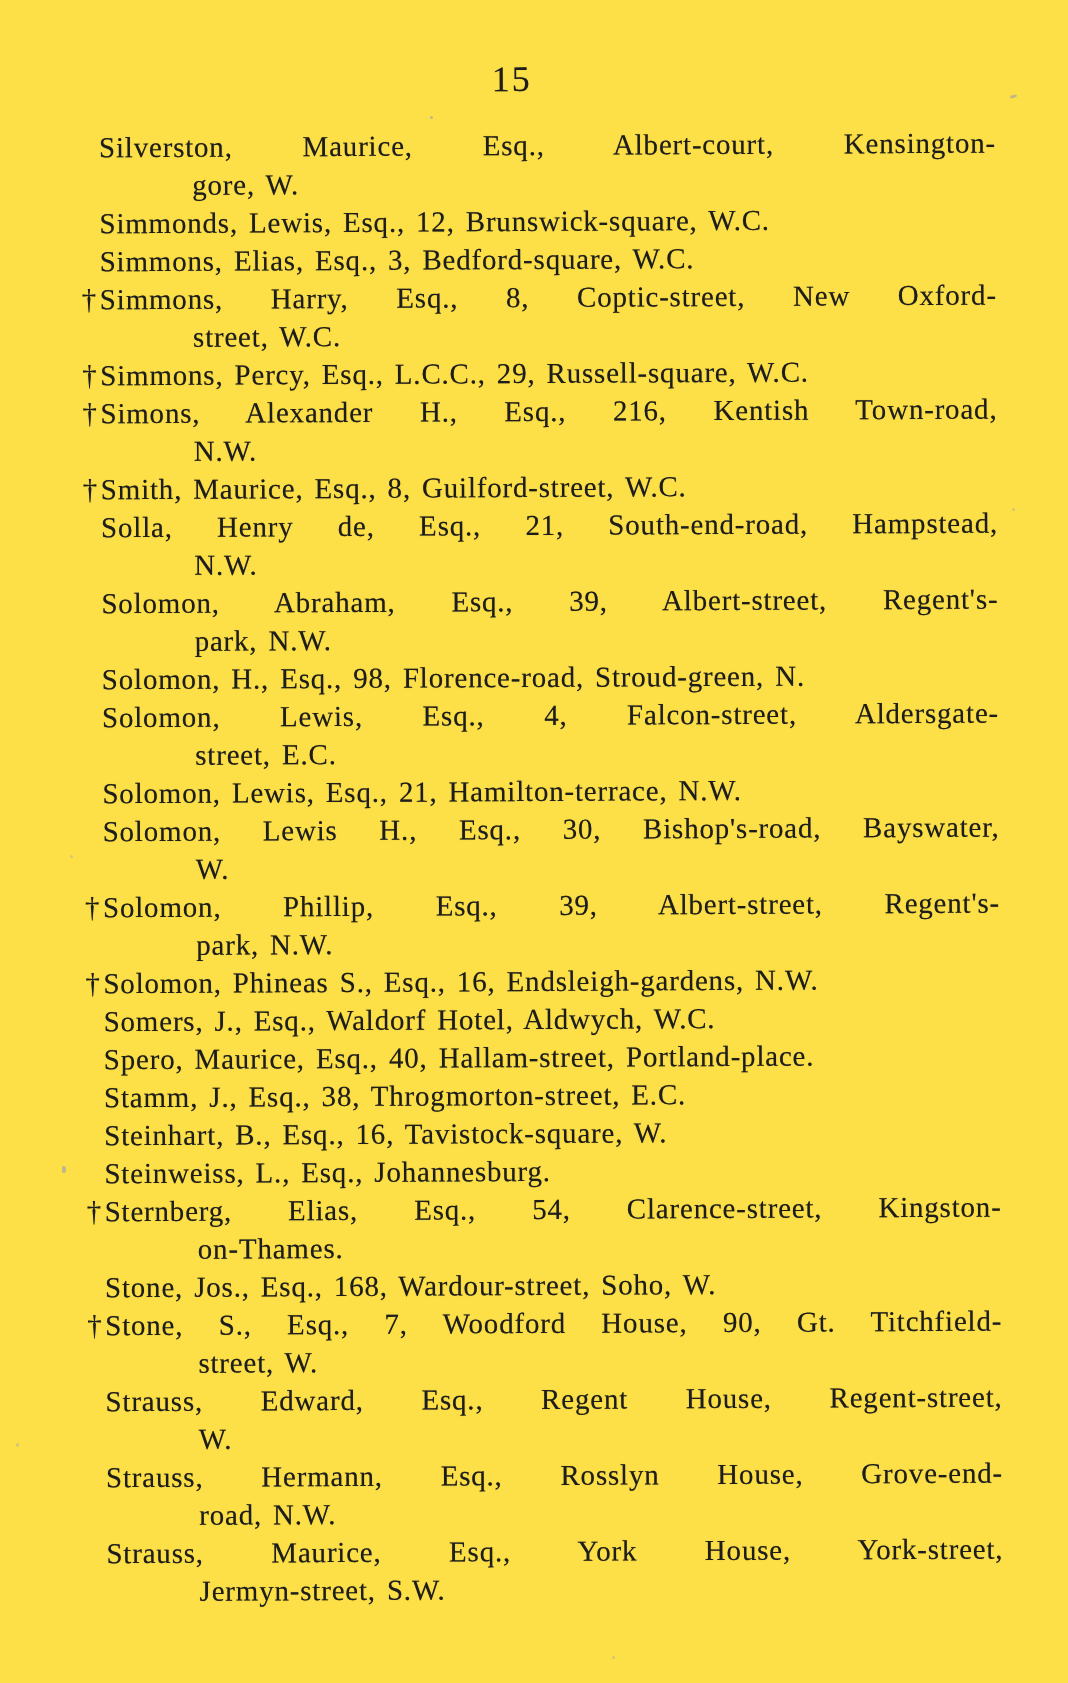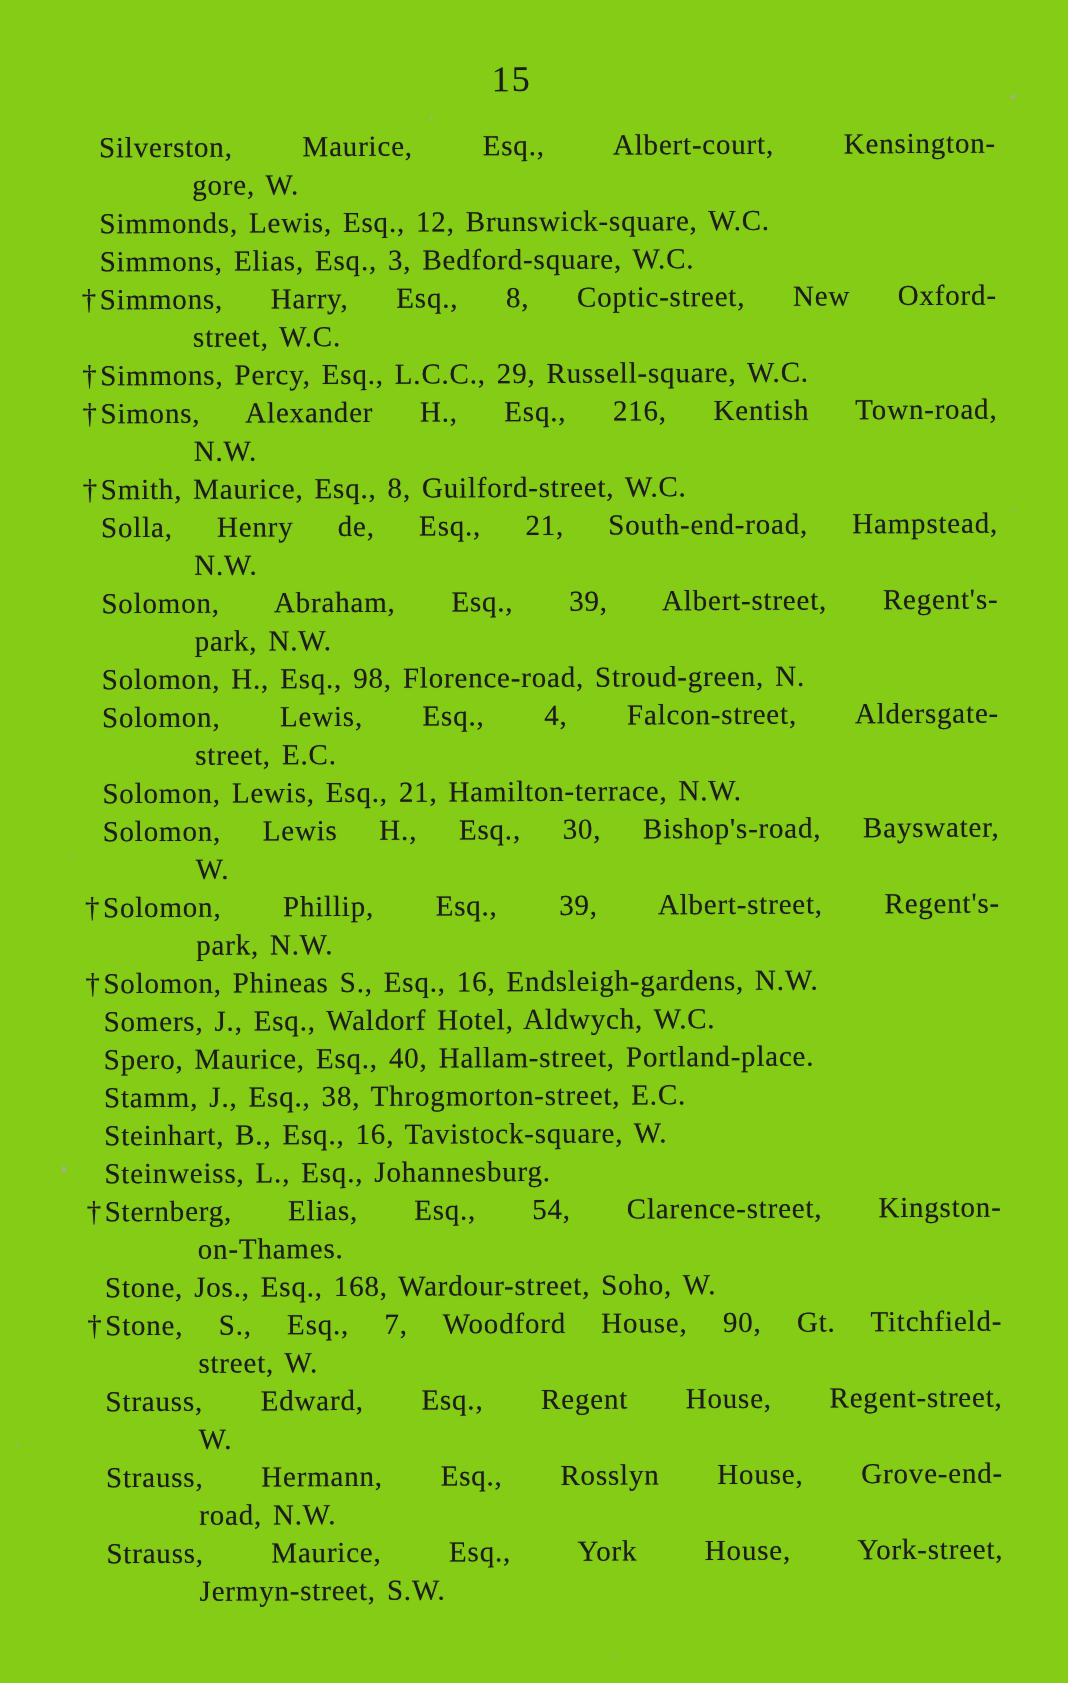--- a/index.html
+++ b/index.html
@@ -11,21 +11,21 @@
     width: 1068px;
     height: 1683px;
     position: relative;
     overflow: hidden;
     font-family: "Liberation Serif", "DejaVu Serif", serif;
     color: #1d1d1b;
   }
   .page {
     position: absolute;
     inset: 0;
-    background: #84cc16;
+    background: #fde047;
   }
   .content {
     position: absolute;
     inset: 0;
     transform: rotate(-0.3deg);
     transform-origin: 50% 20%;
     text-shadow: 0 0 0.7px rgba(29, 29, 27, 0.55);
   }
   .pageno {
     position: absolute;

